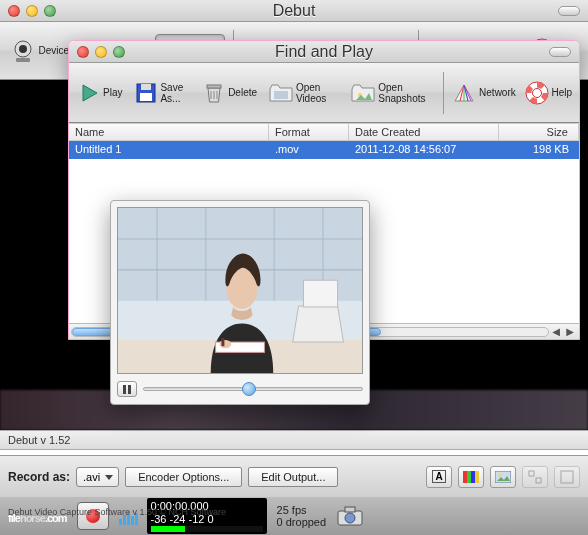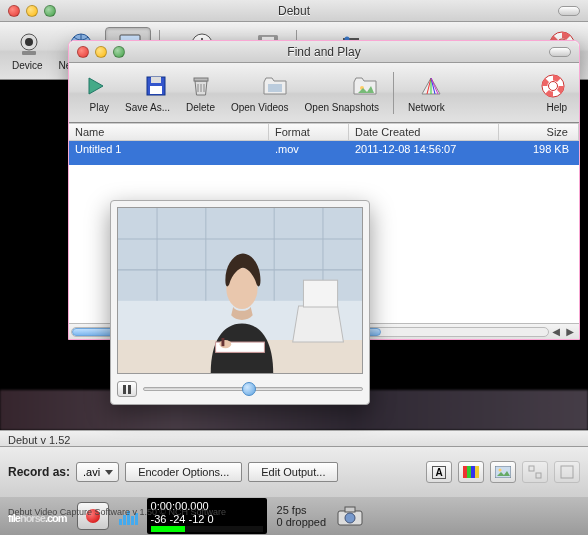--- a/index.html
+++ b/index.html
@@ -3,51 +3,51 @@
 <meta charset="utf-8">
 <style>
 *{box-sizing:border-box;margin:0;padding:0;font-family:"Lucida Grande",Arial,sans-serif;font-size:11px}
 body{background:#fff;width:588px;height:535px;overflow:hidden;position:relative}
 .titlebar{height:22px;background:linear-gradient(#e8e8e8,#d0d0d0);border-bottom:1px solid #999;display:flex;align-items:center;padding:0 8px;position:relative}
 .traffic{display:flex;gap:6px}
 .tl{width:12px;height:12px;border-radius:50%;border:1px solid rgba(0,0,0,.25)}
 .tl.r{background:radial-gradient(circle at 35% 35%,#ff8a80,#e53935)}
 .tl.y{background:radial-gradient(circle at 35% 35%,#ffe082,#fdba12)}
 .tl.g{background:radial-gradient(circle at 35% 35%,#a5d6a7,#43a047)}
-.titlebar .ttl{position:absolute;left:0;right:0;text-align:center;font-size:12px;color:#333;text-shadow:0 1px 0 #fff}
+.titlebar .ttl{position:absolute;left:0;right:0;text-align:center;font-size:16px;color:#333;text-shadow:0 1px 0 #fff}
 .pill{position:absolute;right:8px;width:22px;height:10px;border-radius:5px;background:linear-gradient(#fff,#ccc);border:1px solid #999}
 .toolbar{height:58px;background:linear-gradient(#f2f2f2,#d9d9d9 48%,#cfcfcf 52%,#e2e2e2);border-bottom:1px solid #888;display:flex;align-items:center;padding:3px 6px;gap:4px}
-.tbtn{display:flex;flex-direction:column;align-items:flex-end;justify-content:center;gap:2px;padding:2px 6px;border-radius:4px;cursor:pointer;min-width:40px}
+.tbtn{display:flex;flex-direction:row;align-items:center;justify-content:center;gap:2px;padding:2px 6px;border-radius:4px;cursor:pointer;min-width:40px}
 .tbtn.sel{background:linear-gradient(#d8d8d8,#b8b8b8);border:1px solid #888;box-shadow:inset 0 1px 3px rgba(0,0,0,.2)}
 .tbtn .ic{width:28px;height:28px;display:flex;align-items:center;justify-content:center}
 .tbtn .lbl{font-size:10px;color:#222}
 .sep{width:1px;height:42px;background:#999;margin:0 4px}
 .spacer{flex:1}
 .main-black{position:absolute;top:80px;left:0;right:0;bottom:105px;background:#000}
 .statusbar{position:absolute;left:0;right:0;bottom:85px;height:20px;background:linear-gradient(#f0f0f0,#dcdcdc);border-top:1px solid #aaa;border-bottom:1px solid #aaa;display:flex;align-items:center;padding:0 8px;font-size:10px;color:#333}
-.bottombar{position:absolute;left:0;right:0;bottom:38px;height:51px;background:linear-gradient(#ececec,#cfcfcf);border-top:1px solid #999;display:flex;align-items:center;padding:0 8px;gap:6px}
+.bottombar{position:absolute;left:0;right:0;bottom:38px;height:42px;background:linear-gradient(#ececec,#cfcfcf);border-top:1px solid #999;display:flex;align-items:center;padding:0 8px;gap:6px}
 .lblb{font-size:12px;font-weight:bold;color:#222}
 .select{height:20px;border:1px solid #888;border-radius:3px;background:linear-gradient(#fff,#e8e8e8);padding:0 18px 0 6px;display:flex;align-items:center;position:relative;cursor:pointer}
 .select:after{content:"";position:absolute;right:5px;top:7px;border-left:4px solid transparent;border-right:4px solid transparent;border-top:5px solid #444}
 .macbtn{height:20px;border:1px solid #888;border-radius:2px;background:linear-gradient(#fff,#e4e4e4);padding:0 12px;display:inline-flex;align-items:center;cursor:pointer;font-size:11px;color:#222}
 .sqbtn{width:26px;height:22px;border:1px solid #999;border-radius:3px;background:linear-gradient(#fdfdfd,#dedede);display:inline-flex;align-items:center;justify-content:center;cursor:pointer}
 .footer{position:absolute;left:0;right:0;bottom:0;height:38px;background:linear-gradient(#bcbcbc,#9a9a9a);display:flex;align-items:center;padding:0 8px;gap:10px;color:#fff}
 .footer .brand{font-size:18px;font-weight:bold;color:#e0e0e0;letter-spacing:-1px}
 .footer .brand span{color:#fff}
 .recbtn{width:32px;height:28px;border:1px solid #666;border-radius:4px;background:linear-gradient(#f8f8f8,#ccc);display:flex;align-items:center;justify-content:center;cursor:pointer}
 .recdot{width:14px;height:14px;border-radius:50%;background:radial-gradient(circle at 35% 35%,#ff7a7a,#c00)}
 .meter{background:#000;color:#fff;padding:2px 4px;font-size:9px;border-radius:2px;display:flex;flex-direction:column;gap:1px;min-width:120px}
 .meter .bar{height:6px;background:linear-gradient(90deg,#0f0 0%,#0f0 30%,#111 30%)}
 .camera{width:28px;height:24px;display:flex;align-items:center;justify-content:center}
 
 .win2{position:absolute;top:40px;left:68px;width:512px;height:300px;background:#fff;border:1px solid #f9a8d4;border-radius:6px 6px 0 0;box-shadow:0 6px 20px rgba(0,0,0,.35);display:flex;flex-direction:column;overflow:hidden}
 .win2 .titlebar{border-radius:6px 6px 0 0}
 .listhdr{height:18px;background:linear-gradient(#fbfbfb,#e9e9e9);border-top:1px solid #ccc;border-bottom:1px solid #ccc;display:flex;font-size:10px;color:#333}
 .listhdr>div{border-right:1px solid #ccc;padding:2px 6px}
-.listrow{height:24px;display:flex;font-size:11px}
+.listrow{height:18px;display:flex;font-size:11px}
 .listrow.sel{background:#3875d7;color:#fff}
 .listrow>div{padding:2px 6px}
 .c-name{flex:0 0 200px}.c-fmt{flex:0 0 80px}.c-date{flex:0 0 150px}.c-size{flex:1;text-align:right;padding-right:10px !important}
 .scrollbar{height:16px;background:linear-gradient(#f4f4f4,#e2e2e2);border-top:1px solid #bbb;display:flex;align-items:center;padding:0 2px;margin-top:auto}
 .sbtrack{flex:1;height:10px;background:#eee;border:1px solid #bbb;border-radius:5px;position:relative}
 .sbthumb{position:absolute;left:0;top:0;bottom:0;width:65%;background:linear-gradient(#bfe0ff,#7fb8ef);border-radius:5px;border:1px solid #6fa7de}
 .sbarrow{width:14px;height:14px;display:flex;align-items:center;justify-content:center;font-size:10px;color:#555}
 
 .preview{position:absolute;top:200px;left:110px;width:260px;height:205px;background:#f4f4f4;border:1px solid #aaa;border-radius:4px;box-shadow:0 8px 24px rgba(0,0,0,.4);padding:6px;display:flex;flex-direction:column;gap:6px}
 .preview .pimg{flex:1;background:#ddd;border:1px solid #999;position:relative;overflow:hidden}

